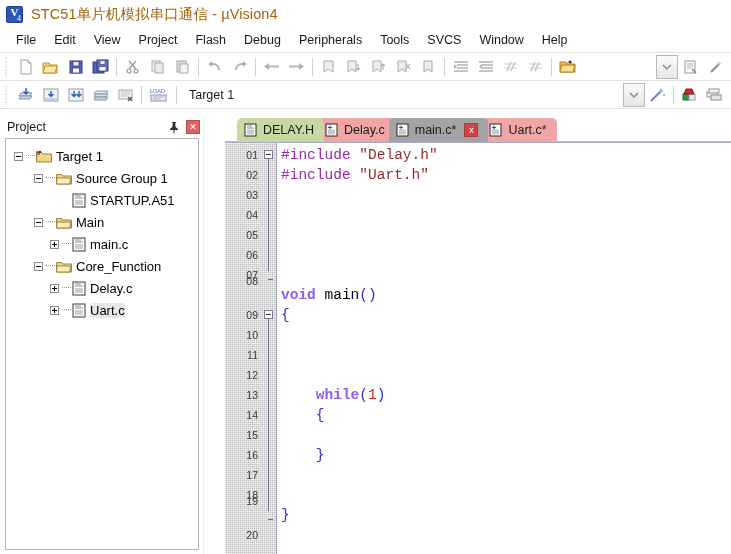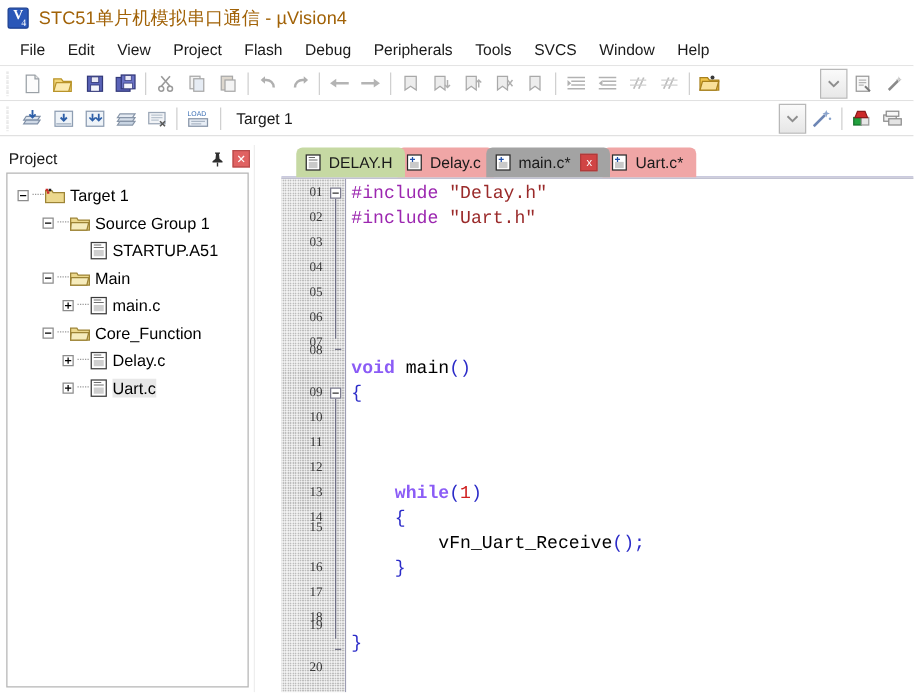--- a/index.html
+++ b/index.html
@@ -330,21 +330,21 @@
   }
   .code-pane {
     flex: 1 1 auto;
     background: #ffffff;
     position: relative;
     overflow: hidden;
   }
   .ln {
     position: absolute;
     right: 5px;
-    font-family: Liberation Serif, serif;
+    font-family: Liberation Sans, sans-serif;
     font-size: 10.5px;
     color: #3a3a3a;
     line-height: 20px;
     height: 20px;
   }
   .codeline {
     position: absolute;
     left: 4px;
     height: 20px;
     line-height: 20px;
@@ -822,21 +822,21 @@
             <div class="ln" style="top: 82px;">05</div>
             <div class="ln" style="top: 102px;">06</div>
             <div class="ln" style="top: 122px;">07</div>
             <div class="ln" style="top: 128px;">08</div>
             <div class="ln" style="top: 162px;">09</div>
             <div class="ln" style="top: 182px;">10</div>
             <div class="ln" style="top: 202px;">11</div>
             <div class="ln" style="top: 222px;">12</div>
             <div class="ln" style="top: 242px;">13</div>
             <div class="ln" style="top: 262px;">14</div>
-            <div class="ln" style="top: 270px;">15</div>
+            <div class="ln" style="top: 282px;">15</div>
             <div class="ln" style="top: 302px;">16</div>
             <div class="ln" style="top: 322px;">17</div>
             <div class="ln" style="top: 342px;">18</div>
             <div class="ln" style="top: 348px;">19</div>
             <div class="ln" style="top: 382px;">20</div>
           </div>
         <div class="fold-col" id="foldcol">
             <div class="fold-box" style="top: 7px;"></div>
             <div class="fold-line" style="top: 16px; height: 112px;"></div>
             <div class="fold-tail" style="top: 136px;"></div>
@@ -851,21 +851,20 @@
             <div class="codeline" style="top: 62px;"></div>
             <div class="codeline" style="top: 82px;"></div>
             <div class="codeline" style="top: 102px;"></div>
             <div class="codeline" style="top: 122px;"></div>
             <div class="codeline" style="top: 142px;"><span class="tok-kw">void</span><span class="tok-id"> main</span><span class="tok-punc">()</span></div>
             <div class="codeline" style="top: 162px;"><span class="tok-punc">{</span></div>
             <div class="codeline" style="top: 202px;"></div>
             <div class="codeline" style="top: 222px;"></div>
             <div class="codeline" style="top: 242px;"><span class="tok-id">    </span><span class="tok-kw">while</span><span class="tok-punc">(</span><span class="tok-num">1</span><span class="tok-punc">)</span></div>
             <div class="codeline" style="top: 262px;"><span class="tok-punc">    {</span></div>
-            <div class="codeline" style="top: 282px;"><span class="tok-id">        vFn_Uart_Receive</span><span class="tok-punc">();</span></div>
             <div class="codeline" style="top: 302px;"><span class="tok-punc">    }</span></div>
             <div class="codeline" style="top: 322px;"></div>
             <div class="codeline" style="top: 342px;"></div>
             <div class="codeline" style="top: 362px;"><span class="tok-punc">}</span></div>
             <div class="codeline" style="top: 382px;"></div>
           </div>
       </div>
 
     </div>
   </div>

